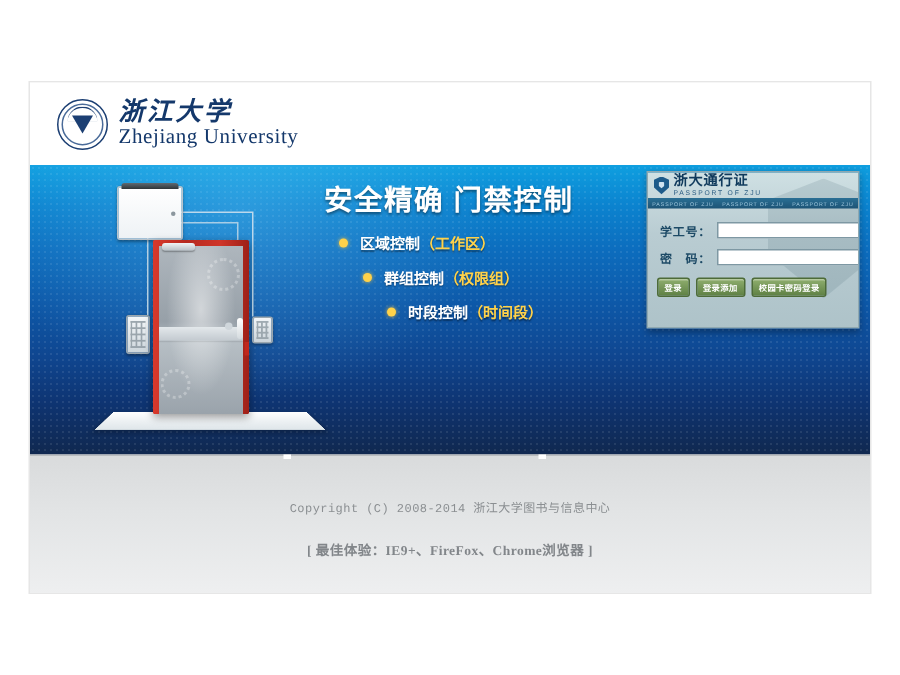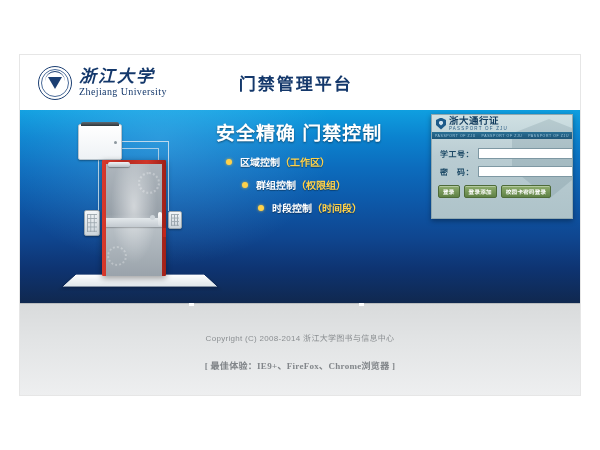--- a/index.html
+++ b/index.html
@@ -55,21 +55,21 @@
   }
   .wordmark{margin-left:7px;line-height:1;}
   .wm-cn{
     font-family:"Liberation Serif","DejaVu Serif",serif;
     font-size:17px;font-weight:bold;font-style:italic;
     color:#14386b;letter-spacing:2px;
     white-space:nowrap;
   }
   .wm-en{
     font-family:"Liberation Serif","DejaVu Serif",serif;
-    font-size:10px;color:#14386b;
+    font-size:14px;color:#14386b;
     letter-spacing:.4px;margin-top:2px;white-space:nowrap;
   }
   .app-title{
     margin-left:28px;
     font-size:17px;font-weight:bold;
     color:#14386b;letter-spacing:2px;
     white-space:nowrap;
   }
 
   
@@ -305,21 +305,21 @@
     background:linear-gradient(180deg,#d9dbdc 0%,#e2e4e5 40%,#eeeff0 100%);
     border-top:1px solid #b9bcbe;
   }
   .footer .nub{
     position:absolute;top:-1px;width:5px;height:3px;background:#ffffff;
   }
   .footer .n1{left:169px;}
   .footer .n2{left:339px;}
   .copy{
     text-align:center;padding-top:28px;
-    font-family:Liberation Sans, sans-serif;
+    font-family:Liberation Mono, monospace;
     font-size:8px;color:#8b8f92;letter-spacing:.3px;
   }
   .compat{
     text-align:center;padding-top:16px;
     font-family:"Liberation Serif","DejaVu Serif",serif;
     font-size:9px;font-weight:bold;color:#82868a;letter-spacing:.3px;
   }
 </style>
 </head>
 <body>
@@ -329,21 +329,20 @@
   <div class="header">
     <div class="logo-wrap">
       <div class="seal">
         <div class="seal-ring"></div>
       </div>
       <div class="wordmark">
         <div class="wm-cn">浙江大学</div>
         <div class="wm-en">Zhejiang University</div>
       </div>
     </div>
-    <div class="app-title">门禁管理平台</div>
   </div>
 
   <div class="banner">
     <div class="dots"></div>
     <div class="glow"></div>
 
     <div class="illus">
       <div class="wire w2"></div>
       <div class="wire w5"></div>
       <div class="wire w3"></div>

